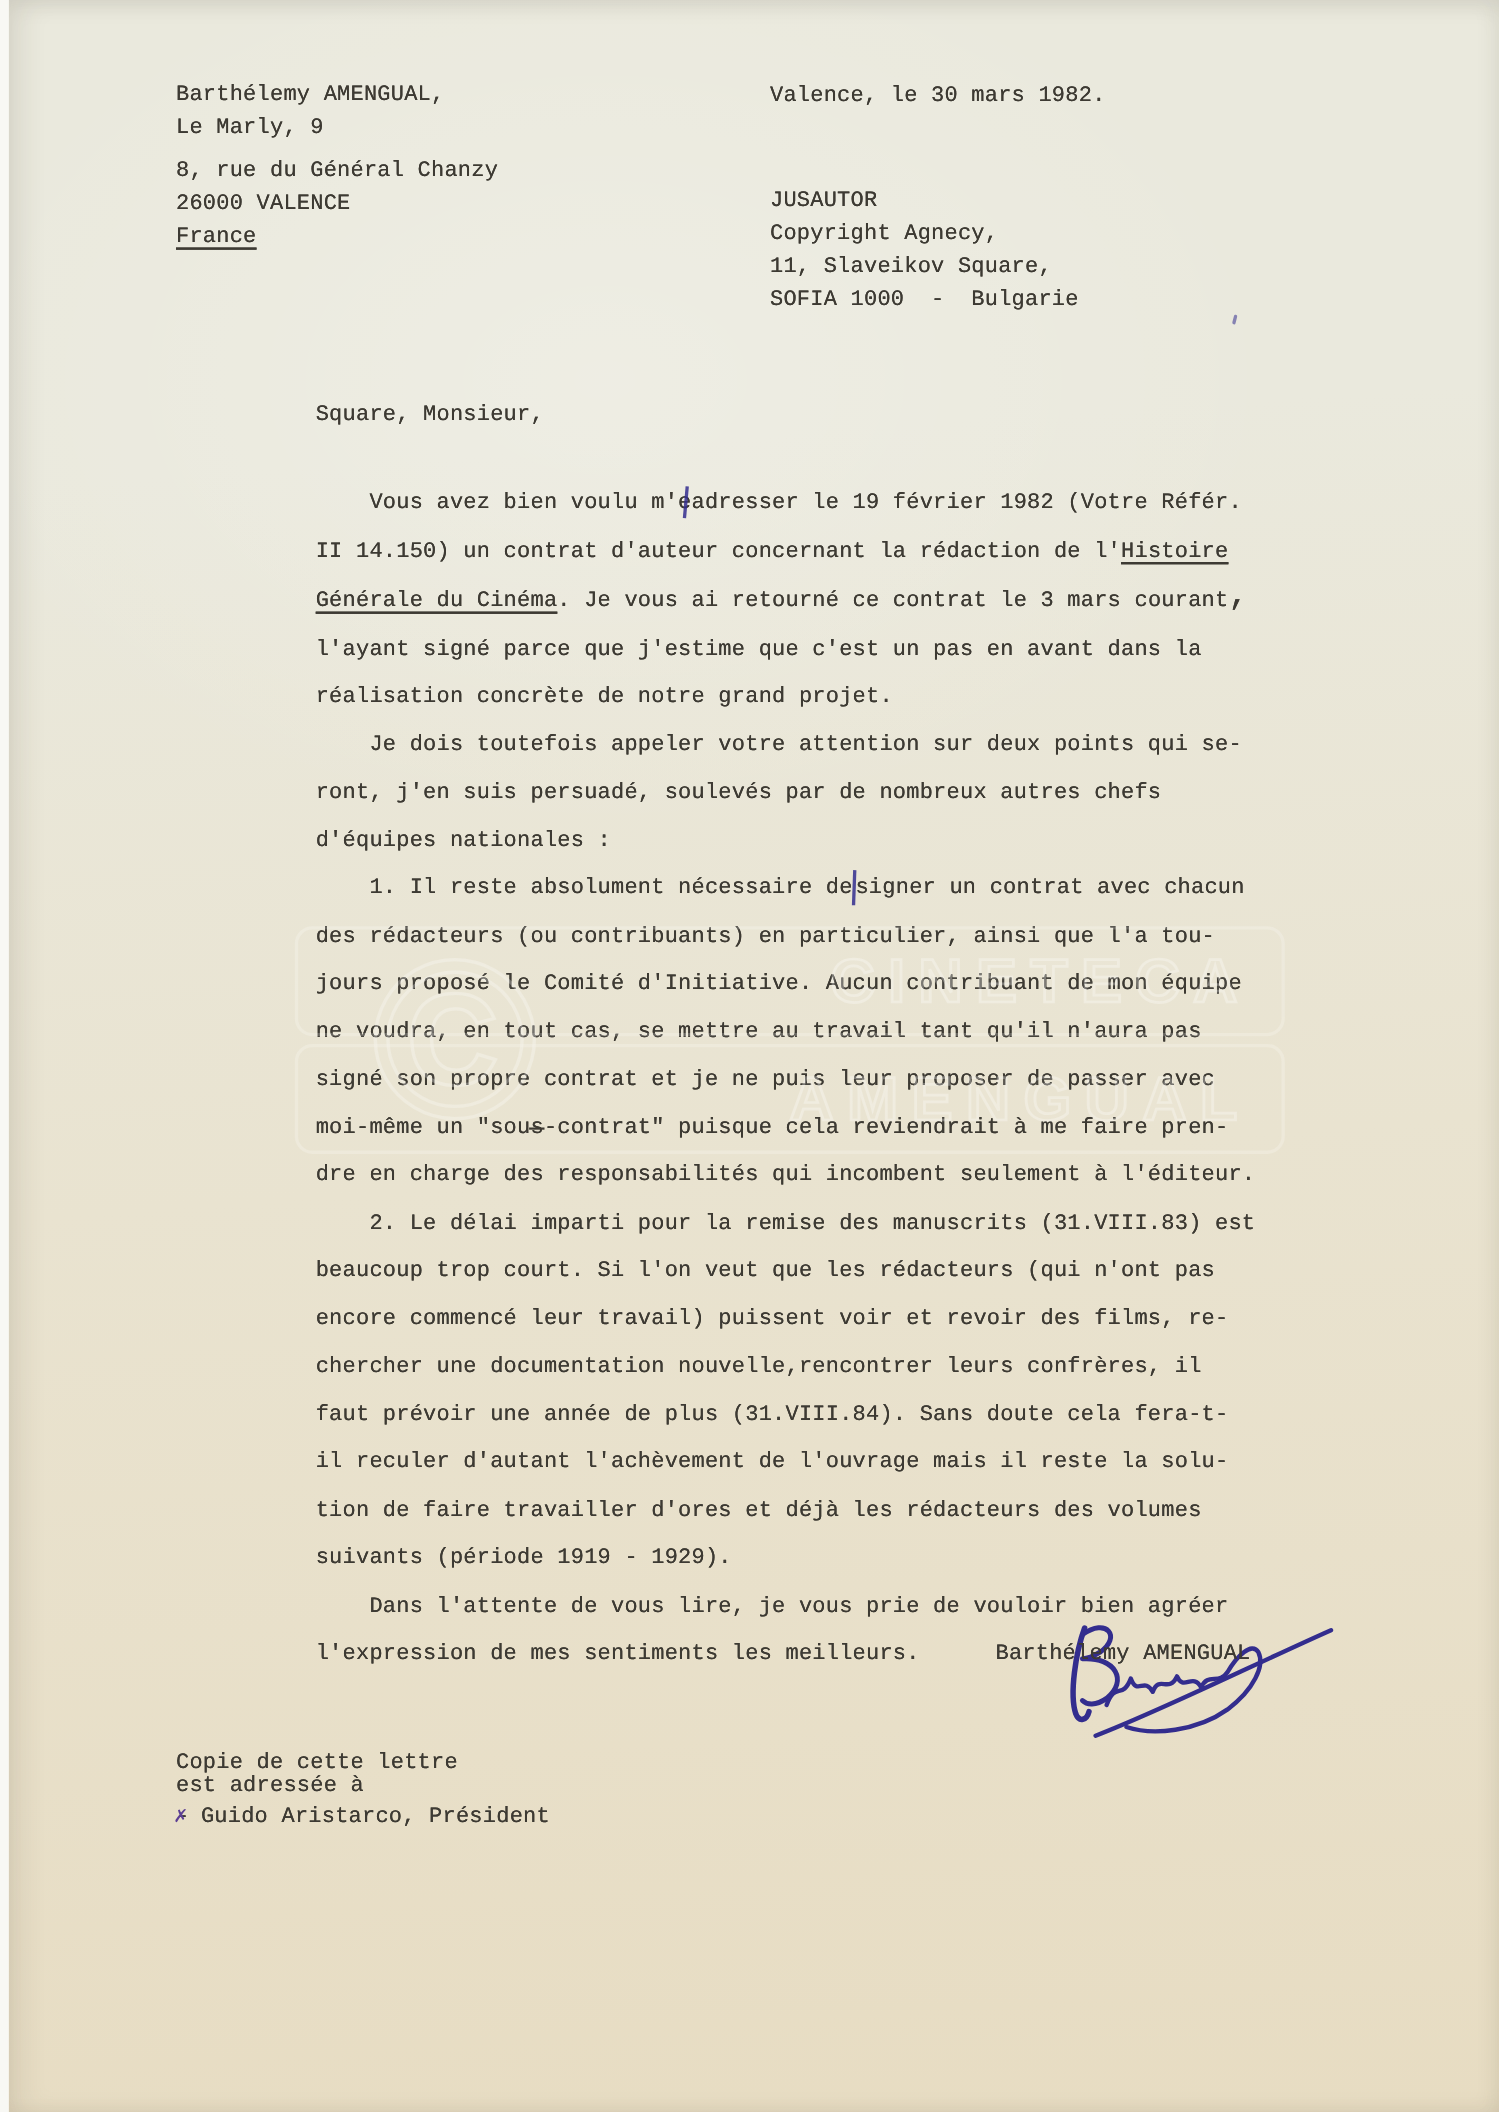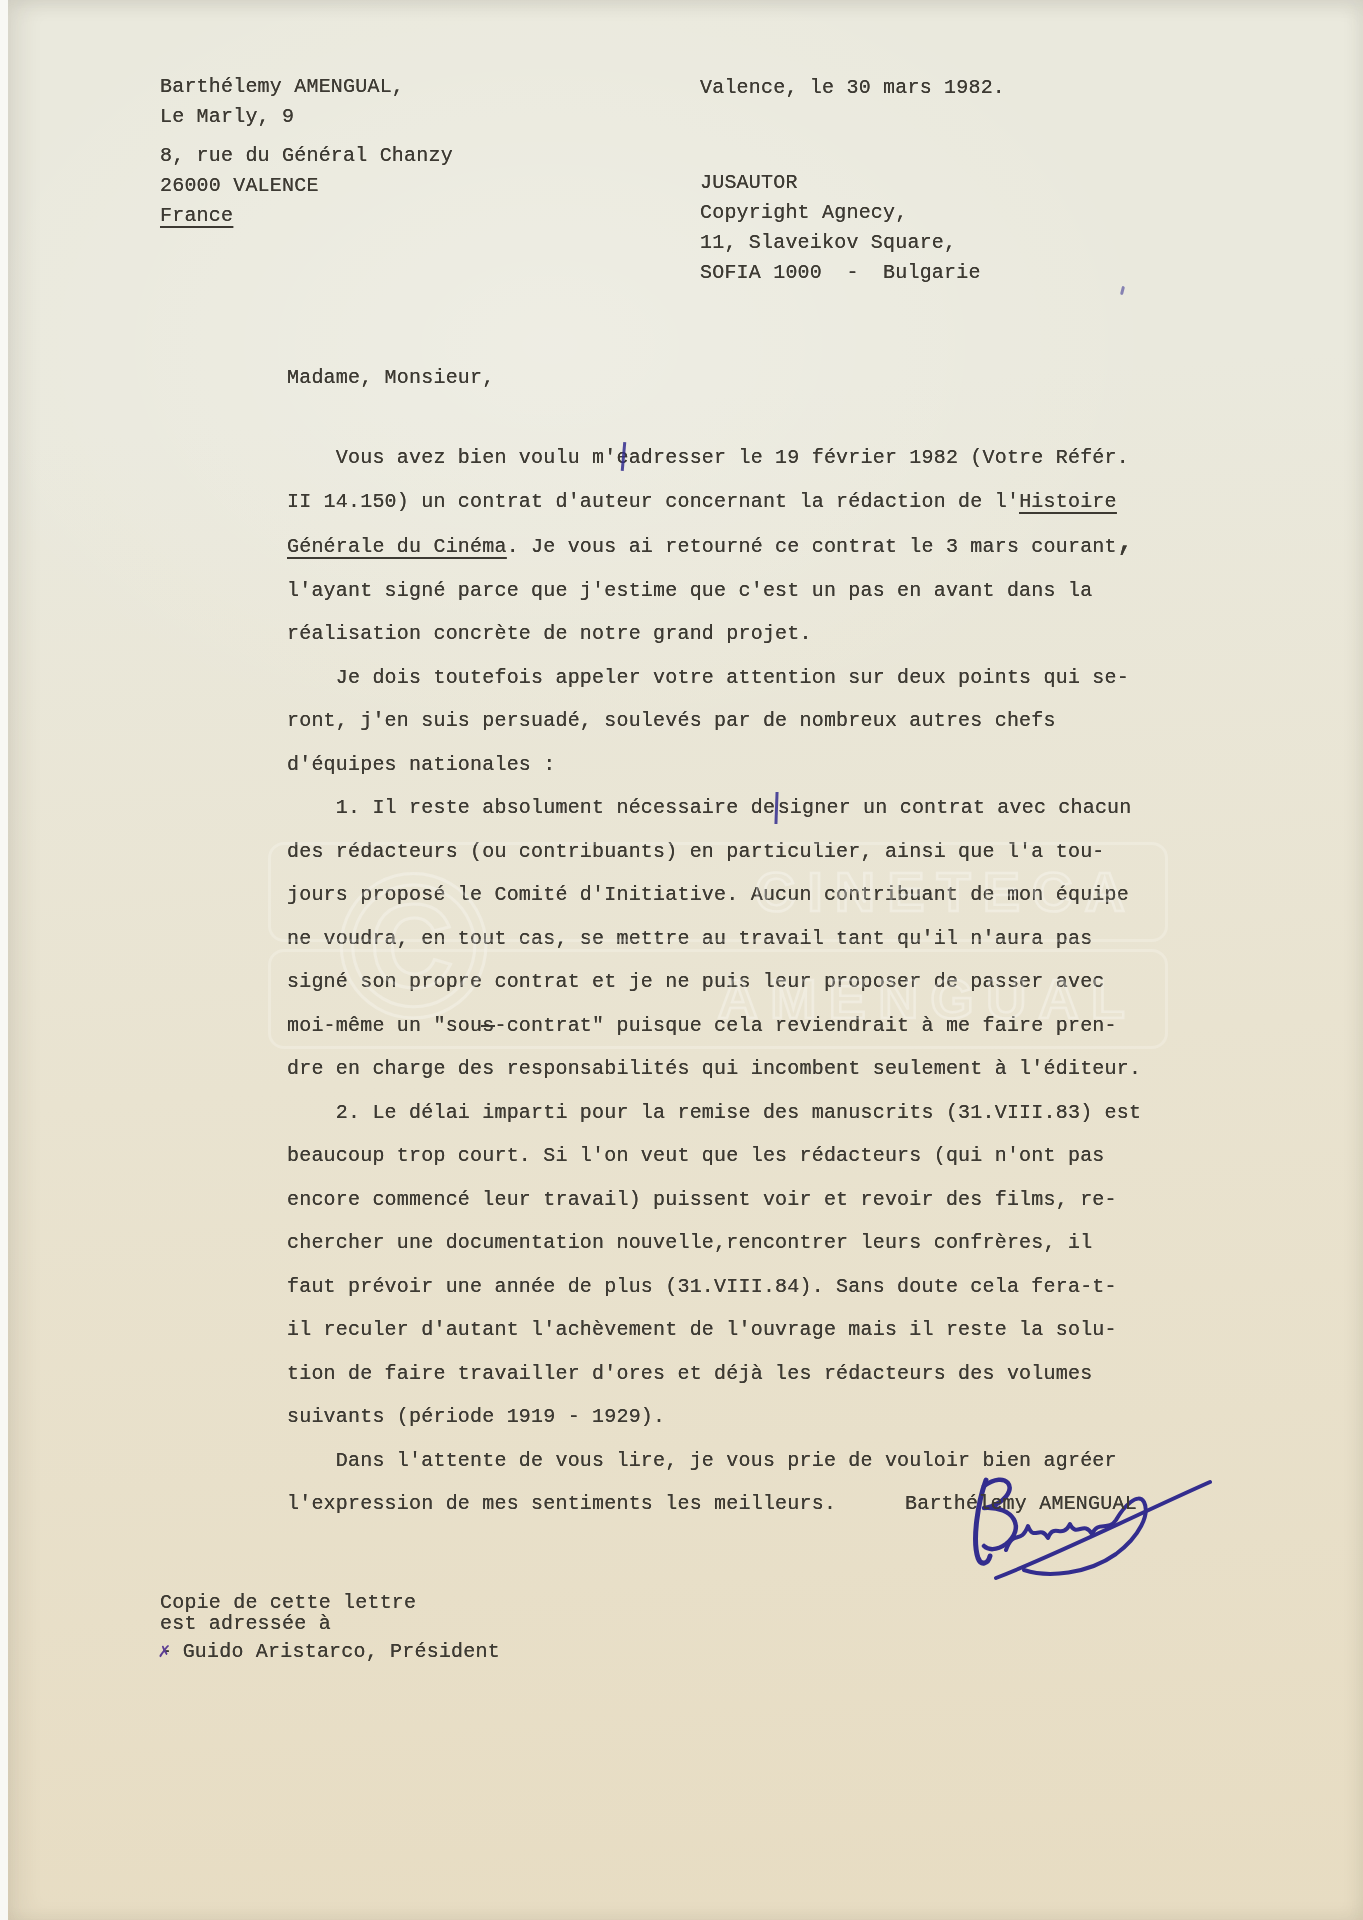--- a/index.html
+++ b/index.html
@@ -71,21 +71,21 @@
 <div class="paper"></div>
 
 <div class="typed sender"><div class="tline"><span>Barthélemy AMENGUAL,</span></div><div class="tline"><span>Le Marly, 9</span></div><div class="tline"><span>8, rue du Général Chanzy</span></div><div class="tline"><span>26000 VALENCE</span></div><div class="tline"><span class="seg-u">France</span></div></div>
 
 <div class="typed dateline">Valence, le 30 mars 1982.</div>
 
 <div class="typed recipient"><div class="tline"><span>JUSAUTOR</span></div><div class="tline"><span>Copyright Agnecy,</span></div><div class="tline"><span>11, Slaveikov Square,</span></div><div class="tline"><span>SOFIA 1000  -  Bulgarie</span></div></div>
 
 <div class="ink-speck"></div>
 
-<div class="typed salutation">Madame, Monsieur,</div>
+<div class="typed salutation">Square, Monsieur,</div>
 
 <div class="typed bodytext"><div class="tline"><span>    Vous avez bien voulu m'</span><span class="seg-blue-strike">e</span><span>adresser le 19 février 1982 (Votre Référ.</span></div><div class="tline"><span>II 14.150) un contrat d'auteur concernant la rédaction de l'</span><span class="seg-u">Histoire</span></div><div class="tline"><span class="seg-u">Générale du Cinéma</span><span>. Je vous ai retourné ce contrat le 3 mars courant</span><span class="seg-hand-comma">,</span></div><div class="tline"><span>l'ayant signé parce que j'estime que c'est un pas en avant dans la</span></div><div class="tline"><span>réalisation concrète de notre grand projet.</span></div><div class="tline"><span>    Je dois toutefois appeler votre attention sur deux points qui se-</span></div><div class="tline"><span>ront, j'en suis persuadé, soulevés par de nombreux autres chefs</span></div><div class="tline"><span>d'équipes nationales :</span></div><div class="tline"><span>    1. Il reste absolument nécessaire de</span><span class="seg-blue-bar"></span><span>signer un contrat avec chacun</span></div><div class="tline"><span>des rédacteurs (ou contribuants) en particulier, ainsi que l'a tou-</span></div><div class="tline"><span>jours proposé le Comité d'Initiative. Aucun contribuant de mon équipe</span></div><div class="tline"><span>ne voudra, en tout cas, se mettre au travail tant qu'il n'aura pas</span></div><div class="tline"><span>signé son propre contrat et je ne puis leur proposer de passer avec</span></div><div class="tline"><span>moi-même un "sou</span><span class="seg-strike">s</span><span>-contrat" puisque cela reviendrait à me faire pren-</span></div><div class="tline"><span>dre en charge des responsabilités qui incombent seulement à l'éditeur.</span></div><div class="tline"><span>    2. Le délai imparti pour la remise des manuscrits (31.VIII.83) est</span></div><div class="tline"><span>beaucoup trop court. Si l'on veut que les rédacteurs (qui n'ont pas</span></div><div class="tline"><span>encore commencé leur travail) puissent voir et revoir des films, re-</span></div><div class="tline"><span>chercher une documentation nouvelle,rencontrer leurs confrères, il</span></div><div class="tline"><span>faut prévoir une année de plus (31.VIII.84). Sans doute cela fera-t-</span></div><div class="tline"><span>il reculer d'autant l'achèvement de l'ouvrage mais il reste la solu-</span></div><div class="tline"><span>tion de faire travailler d'ores et déjà les rédacteurs des volumes</span></div><div class="tline"><span>suivants (période 1919 - 1929).</span></div><div class="tline"><span>    Dans l'attente de vous lire, je vous prie de vouloir bien agréer</span></div><div class="tline"><span>l'expression de mes sentiments les meilleurs.</span></div></div>
 
 <svg class="signature-svg" viewBox="0 0 278 122">
   <path d="M38,18 C30,40 24,78 30,96 C33,104 40,102 42,94" stroke-width="5"></path>
   <path d="M36,24 C58,8 72,26 52,40 C44,45 38,46 36,46 C66,44 78,66 58,82 C48,89 40,88 36,84" stroke-width="4.5"></path>
   <path d="M58,88 C66,66 72,84 80,64 C86,80 92,62 100,76 C106,60 114,78 122,62 C128,76 136,58 144,72 C150,58 160,70 168,58 C176,44 190,30 196,40 C202,52 192,74 168,92 C140,112 100,116 76,108" stroke-width="4"></path>
   <path d="M48,116 C110,92 190,52 262,20" stroke-width="4"></path>
 </svg>
 

